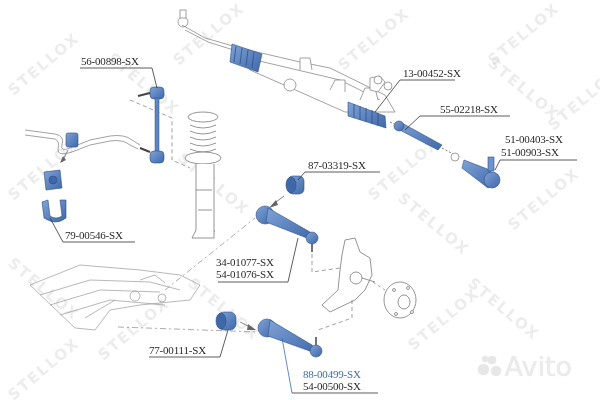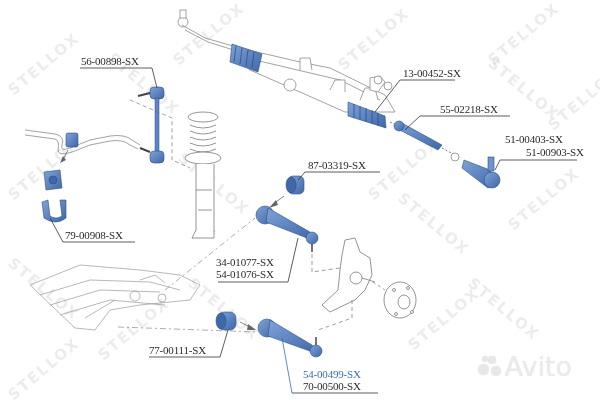--- a/index.html
+++ b/index.html
@@ -236,28 +236,28 @@
       <path d="M149 357 L220 357 L228 330"></path>
       <path d="M292 393 L378 393"></path>
     </g>
     <path d="M292 393 L282 338" stroke="#3a6fae" stroke-width="0.8" fill="none"></path>
   </svg>
 
   <div class="label" style="left:81px;top:55px;">56-00898-SX</div>
   <div class="label" style="left:403px;top:67px;">13-00452-SX</div>
   <div class="label" style="left:440px;top:103px;">55-02218-SX</div>
   <div class="label" style="left:505px;top:133px;">51-00403-SX</div>
-  <div class="label" style="left:526px;top:146px;">51-00903-SX</div>
+  <div class="label" style="left:501px;top:146px;">51-00903-SX</div>
   <div class="label" style="left:308px;top:159px;">87-03319-SX</div>
-  <div class="label" style="left:65px;top:229px;">79-00908-SX</div>
+  <div class="label" style="left:65px;top:229px;">79-00546-SX</div>
   <div class="label" style="left:216px;top:256px;">34-01077-SX</div>
   <div class="label" style="left:216px;top:268px;text-align:right;">54-01076-SX</div>
   <div class="label" style="left:149px;top:344px;">77-00111-SX</div>
-  <div class="label hl" style="left:303px;top:368px;">54-00499-SX</div>
-  <div class="label" style="left:303px;top:380px;">70-00500-SX</div>
+  <div class="label hl" style="left:303px;top:368px;">88-00499-SX</div>
+  <div class="label" style="left:303px;top:380px;">54-00500-SX</div>
 
   <div class="avito">
     <div class="avito-dots">
       <span style="left:0;top:8px;width:11px;height:11px;"></span>
       <span style="left:10px;top:0;width:8px;height:8px;"></span>
       <span style="left:13px;top:10px;width:10px;height:10px;"></span>
       <span style="left:4px;top:0;width:6px;height:6px;"></span>
     </div>
     <span>Avito</span>
   </div>

